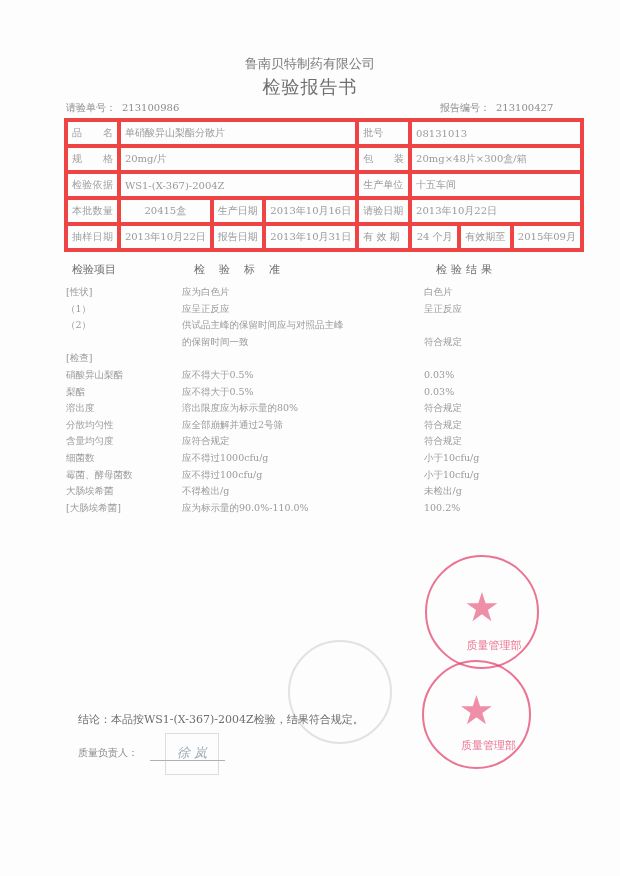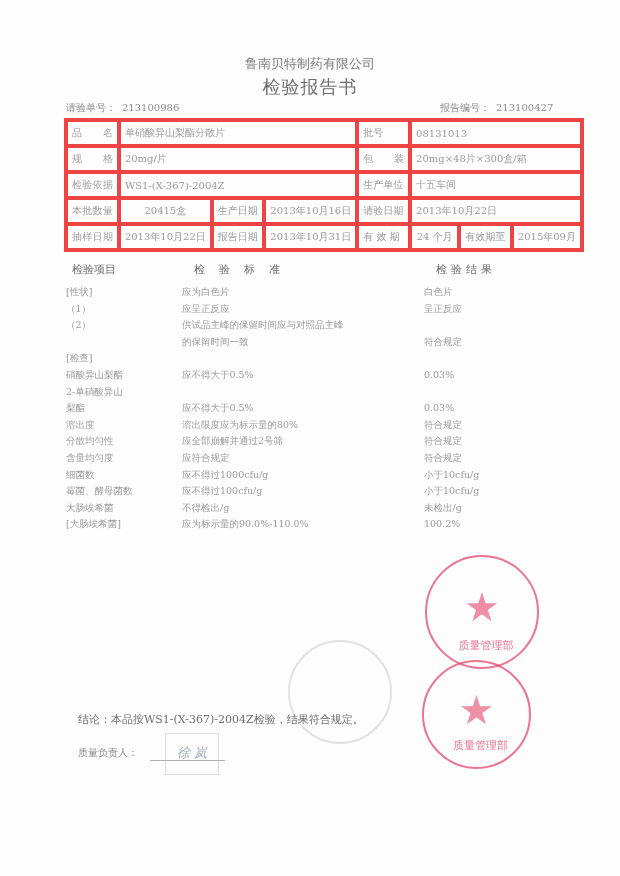--- a/index.html
+++ b/index.html
@@ -37,21 +37,21 @@
     .rhead .c2 { left: 130px; letter-spacing: 14px; }
     .rhead .c3 { left: 372px; letter-spacing: 4px; }
 
     .conclusion { left: 78px; top: 712px; font-size: 11px; color: #6e6e6e; }
     .signer { left: 78px; top: 746px; font-size: 10px; color: #8a8a8a; }
     .sign-line { left: 150px; top: 760px; width: 75px; border-bottom: 1px solid #b0b0b0; }
     .sign-box { left: 165px; top: 733px; width: 52px; height: 40px; border: 1px solid #ddd; font-size: 13px; color: #9aaab8; text-align: center; line-height: 38px; font-style: italic; }
 
     .stamp { border-radius: 50%; border: 2px solid rgba(228,70,110,0.75); }
     .stamp .star { position: absolute; left: 50%; top: 50%; transform: translate(-50%,-60%); font-size: 40px; color: rgba(228,70,110,0.6); }
-    .stamp .txt { position: absolute; left: 4px; width: 100%; text-align: center; font-size: 11px; color: rgba(228,70,110,0.75); }
+    .stamp .txt { position: absolute; left: 12px; width: 100%; text-align: center; font-size: 11px; color: rgba(228,70,110,0.75); }
     .stamp-faint { border-radius: 50%; border: 2px solid rgba(200,200,205,0.5); }
   </style>
 </head>
 <body>
 
 <div class="abs company">鲁南贝特制药有限公司</div>
 <div class="abs title">检验报告书</div>
 
 <div class="abs meta meta-left">
   <span class="lbl">请验单号：</span><span>213100986</span>
@@ -142,25 +142,20 @@
         <span class="c1">[检查]</span>
         <span class="c2"></span>
         <span class="c3"></span>
       </div>
       <div class="rrow">
         <span class="c1">硝酸异山梨酯</span>
         <span class="c2">应不得大于0.5%</span>
         <span class="c3">0.03%</span>
       </div>
       <div class="rrow">
-        <span class="c1">2-单硝酸异山</span>
-        <span class="c2"></span>
-        <span class="c3"></span>
-      </div>
-      <div class="rrow">
         <span class="c1">梨酯</span>
         <span class="c2">应不得大于0.5%</span>
         <span class="c3">0.03%</span>
       </div>
       <div class="rrow">
         <span class="c1">溶出度</span>
         <span class="c2">溶出限度应为标示量的80%</span>
         <span class="c3">符合规定</span>
       </div>
       <div class="rrow">

